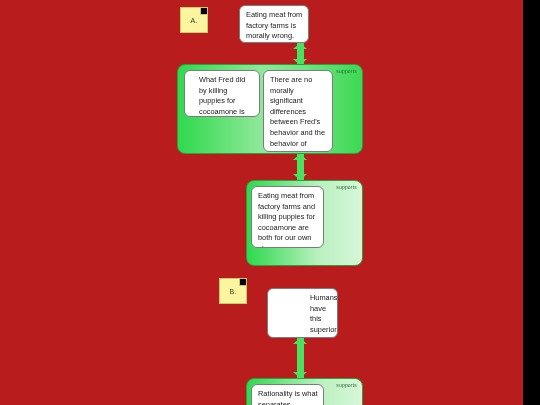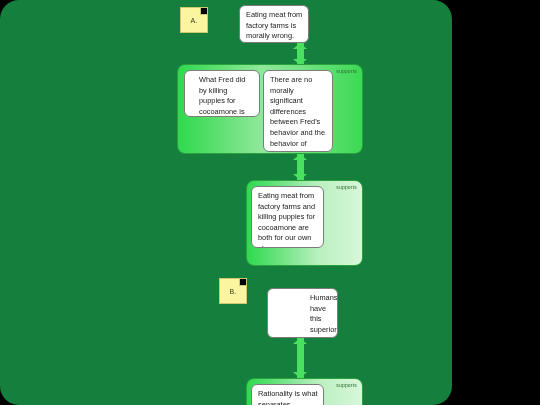--- a/index.html
+++ b/index.html
@@ -10,24 +10,23 @@
   body {
     width: 540px;
     height: 405px;
     position: relative;
     overflow: hidden;
     font-family: "Liberation Sans", sans-serif;
   }
   .canvas {
     position: absolute;
     left: 0; top: 0;
-    width: 452px;
+    width: 523px;
     height: 405px;
-    background: #15803d;
-    border-radius: 19px;
+    background: #b91c1c;
   }
 
   
   .note {
     position: absolute;
     width: 28px;
     height: 26px;
     background: #fbf5a0;
     border: 1px solid #cfc870;
     box-sizing: border-box;

